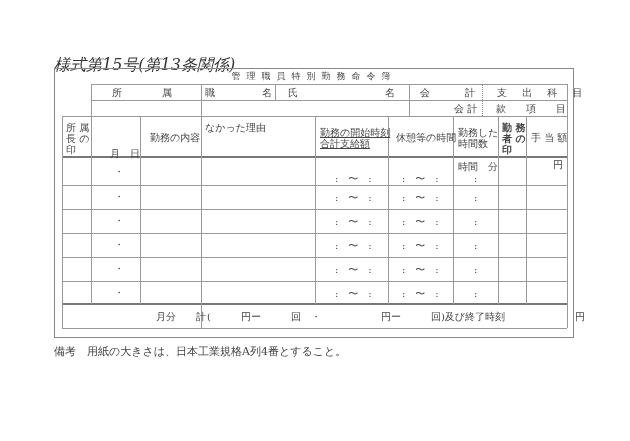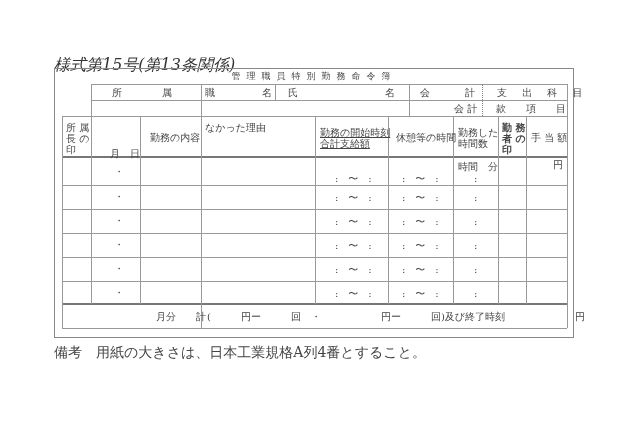--- a/index.html
+++ b/index.html
@@ -8,21 +8,21 @@
   .abs { position:absolute; }
   .form-label { left:54px; top:55px; font-size:16px; color:#333;font-style:italic; }
   .outer-box { left:54px; top:68px; width:520px; height:270px; border:1px solid #888; box-sizing:border-box; }
   .title { left:54px; top:70px; width:520px; text-align:center; font-size:9px; letter-spacing:6px; color:#444; }
   .line { position:absolute; background:#999; }
   .hl { height:1px; }
   .vl { width:1px; }
   .thick { background:#777; }
   .cell-text { position:absolute; font-size:10px; color:#444; line-height:11px; white-space:nowrap; }
   .dot-v { position:absolute; width:0; border-left:1px dotted #888; }
-  .note { left:54px; top:344px; font-size:14px; color:#444;text-align:right; }
+  .note { left:54px; top:344px; font-size:11px; color:#444;text-align:right; }
 </style>
 </head>
 <body>
 
 <div class="abs form-label">様式第15号(第13条関係)</div>
 
 <div class="abs outer-box"></div>
 
 <div class="abs title">管理職員特別勤務命令簿</div>
 

